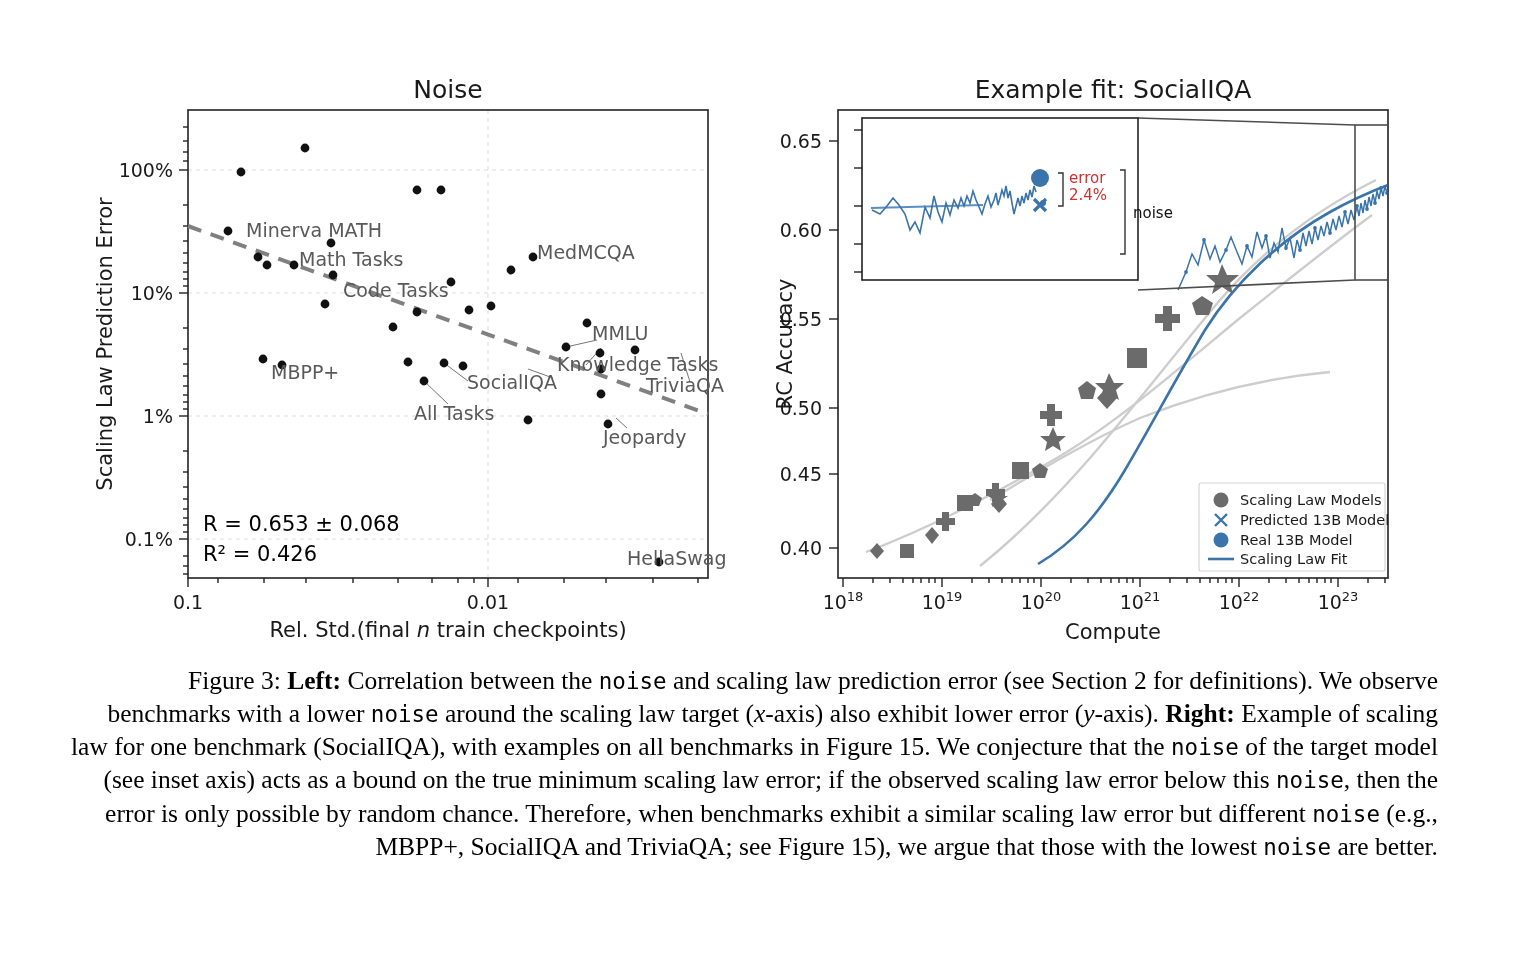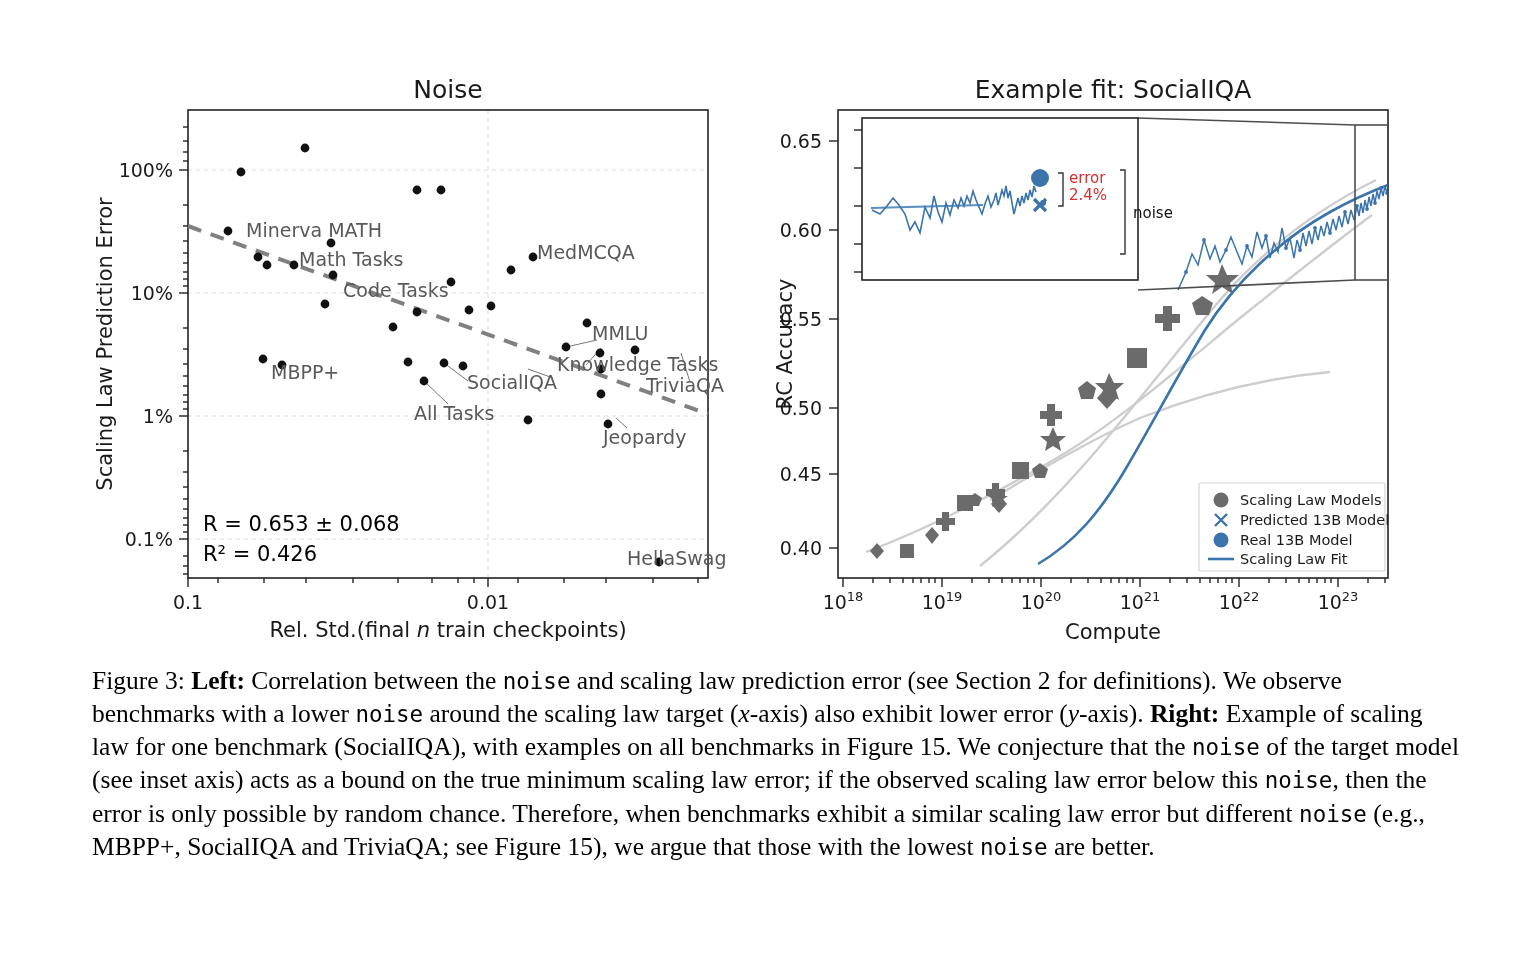--- a/index.html
+++ b/index.html
@@ -9,23 +9,23 @@
   .ttl{font-family:"DejaVu Sans",sans-serif;font-size:25px;fill:#1a1a1a;text-anchor:middle;}
   .axlab{font-family:"DejaVu Sans",sans-serif;font-size:21px;fill:#1a1a1a;text-anchor:middle;}
   .tick{font-family:"DejaVu Sans",sans-serif;font-size:19px;fill:#1a1a1a;}
   .tickR{text-anchor:end;}
   .tickC{text-anchor:middle;}
   .ann{font-family:"DejaVu Sans",sans-serif;font-size:19px;fill:#595959;}
   .stat{font-family:"DejaVu Sans",sans-serif;font-size:21px;fill:#000;}
   .leg{font-family:"DejaVu Sans",sans-serif;font-size:14.5px;fill:#1a1a1a;}
   .errtxt{font-family:"DejaVu Sans",sans-serif;font-size:15px;fill:#d03030;}
   .noisetxt{font-family:"DejaVu Sans",sans-serif;font-size:15px;fill:#111;}
-  #caption{position:absolute;left:92px;top:664px;width:1370px;
+  #caption{position:absolute;left:68px;top:664px;width:1370px;
     font-family:"Liberation Serif",serif;font-size:25.5px;line-height:1.30;
-    color:#000;text-align:left;}
+    color:#000;text-align:right;}
   #caption b{font-weight:bold;}
   #caption .mono{font-family:"DejaVu Sans Mono",monospace;font-size:22.5px;}
   #caption .mi{font-family:"Liberation Serif",serif;font-style:italic;}
 </style>
 </head>
 <body>
 
 <div id="figure">
 <svg width="1532" height="660" viewBox="0 0 1532 660" xmlns="http://www.w3.org/2000/svg">
 

